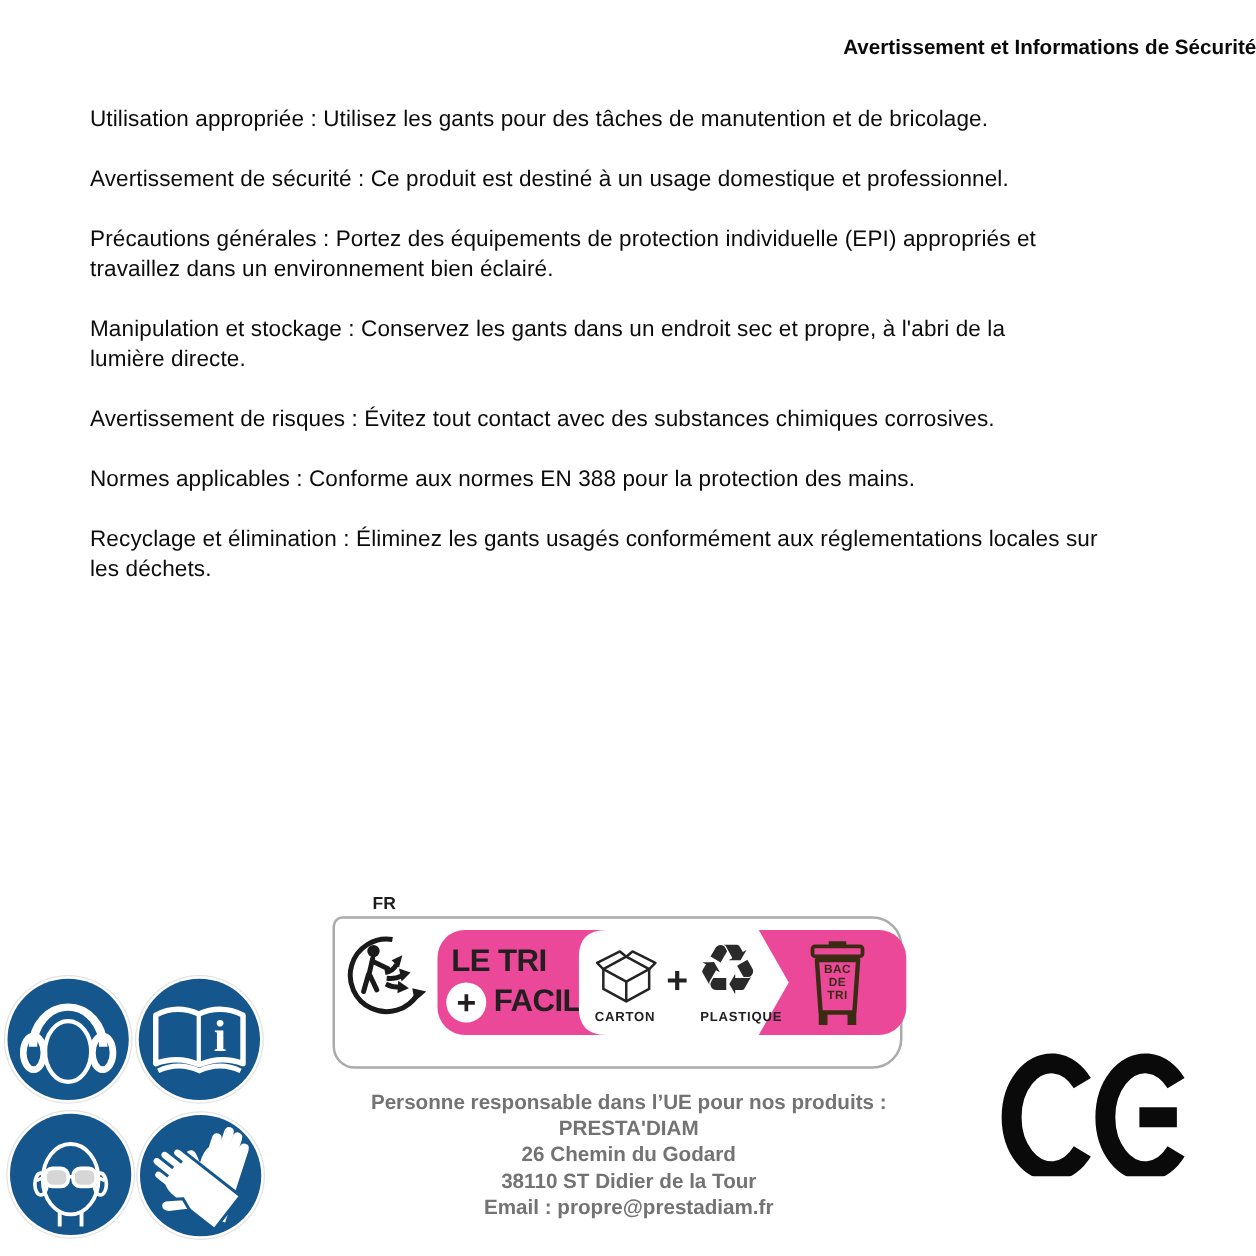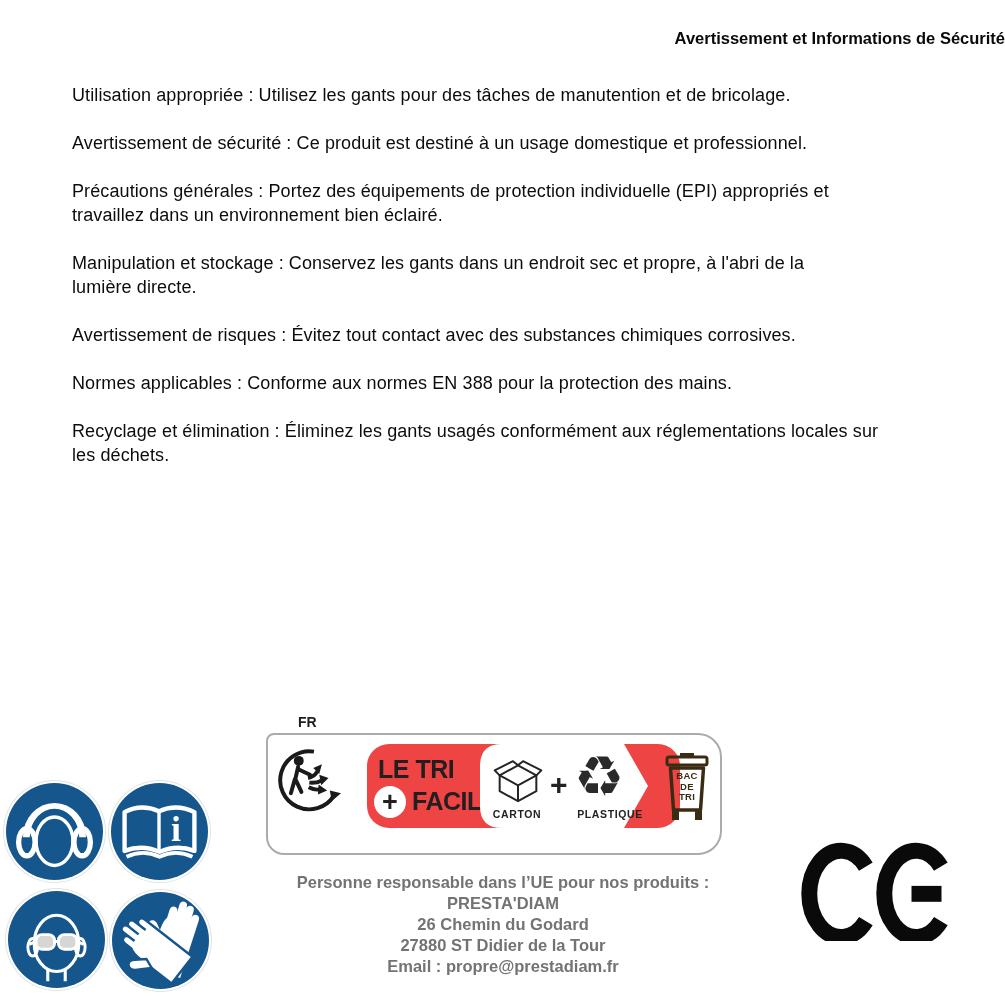--- a/index.html
+++ b/index.html
@@ -23,21 +23,21 @@
     white-space:pre;letter-spacing:0.1px;
   }
 
   
   #fr-label{top:714px;left:270px;font-size:14px;font-weight:bold;color:#1d1d1d;margin-left:28px;}
   #tri-container{
     top:733px;left:266px;width:456px;height:122px;background:#fff;
     border:2px solid #ababab;border-radius:8px 24px 24px 18px;box-sizing:border-box;
   }
   #tri-band{
-    top:9px;left:99px;width:313px;height:84px;background:#ef4444;border-radius:22px;
+    top:9px;left:82px;width:375px;height:84px;background:#ec4899;border-radius:22px;
   }
   .band-txt{color:#231f20;font-weight:bold;line-height:1;}
   #le-tri{top:13px;left:11px;font-size:25px;letter-spacing:-0.5px;}
   #plus-badge{
     top:42px;left:7px;width:32px;height:32px;background:#fff;border-radius:50%;
     text-align:center;font-size:27px;font-weight:bold;color:#231f20;line-height:32px;
   }
   #facile{top:45px;left:45px;font-size:25px;letter-spacing:-0.5px;}
   #white-panel{top:0;left:113px;width:169px;height:84px;}
   .mat-label{font-size:10.5px;font-weight:bold;color:#222;letter-spacing:0.6px;text-align:center;}
@@ -195,21 +195,21 @@
     </defs>
     <use href="#glove-shape" transform="translate(12,-4) rotate(18 50 50)" fill="#ffffff"></use>
     <use href="#glove-shape" transform="translate(-6,8) rotate(-52 50 55)" fill="#ffffff" stroke="#15568c" stroke-width="2.5"></use>
   </svg>
 </div>
 
 <div id="responsible" class="abs">
   <div>Personne responsable dans l’UE pour nos produits :</div>
   <div>PRESTA'DIAM</div>
   <div>26 Chemin du Godard</div>
-  <div>27880 ST Didier de la Tour</div>
+  <div>38110 ST Didier de la Tour</div>
   <div>Email : propre@prestadiam.fr</div>
 </div>
 
 <svg id="ce-mark" class="abs" viewBox="0 0 160 105">
   <path d="M 71.3 25.9 A 34 46 0 1 0 71.3 84.1" fill="none" stroke="#0a0a0a" stroke-width="17"></path>
   <path d="M 151.3 25.9 A 34 46 0 1 0 151.3 84.1" fill="none" stroke="#0a0a0a" stroke-width="17"></path>
   <path d="M 120 55 H 152" stroke="#0a0a0a" stroke-width="17"></path>
 </svg>
 
 </body></html>

